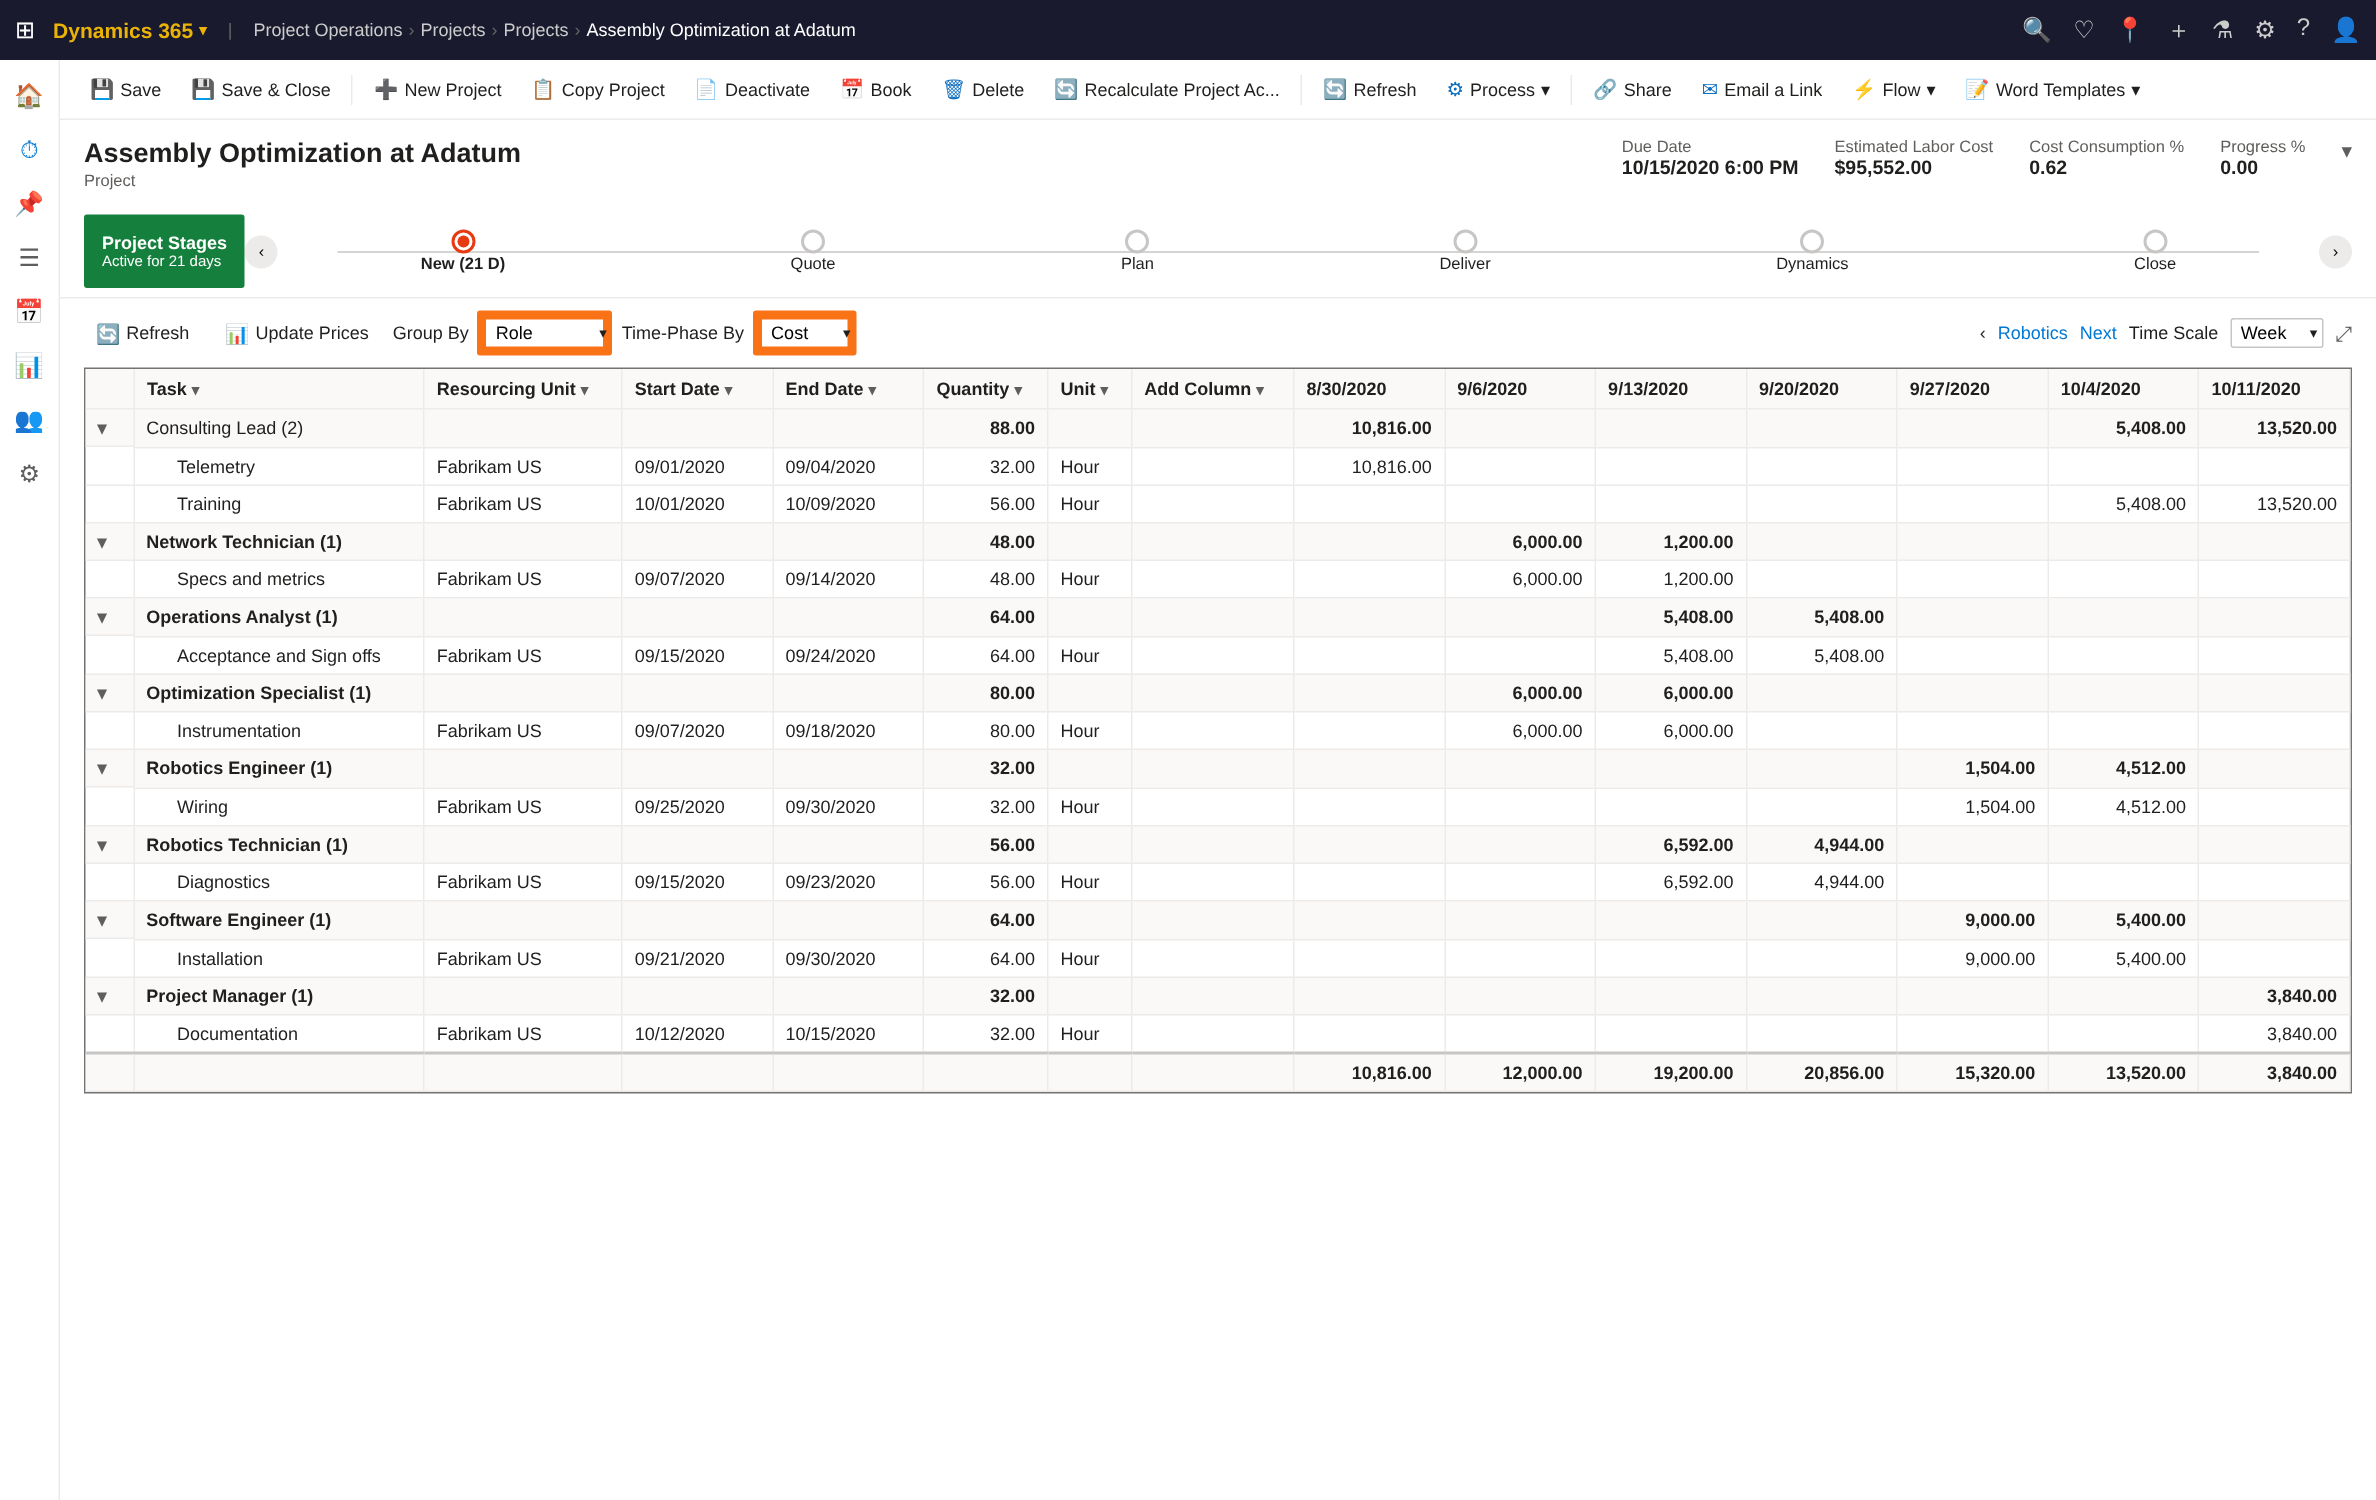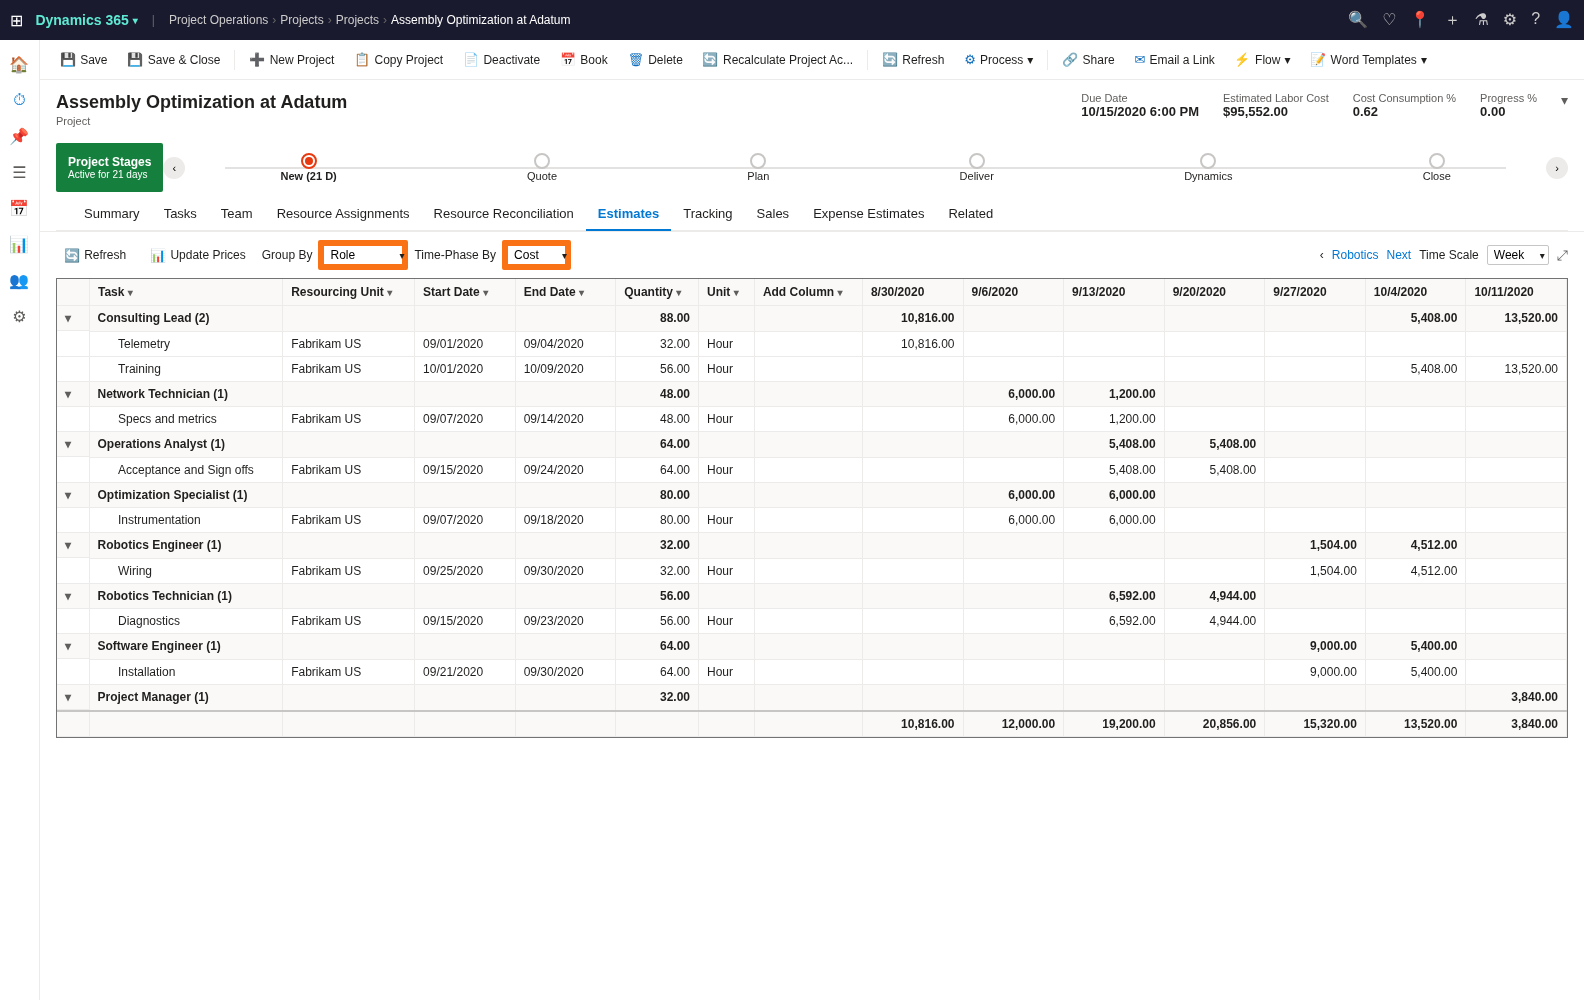--- a/index.html
+++ b/index.html
@@ -10,21 +10,21 @@
       background: #1a1a2e;
       color: white;
       height: 40px;
       display: flex;
       align-items: center;
       padding: 0 10px;
       gap: 8px;
       position: relative;
     }
     .top-nav .app-grid { color: white; font-size: 16px; cursor: pointer; margin-right: 4px; }
-    .top-nav .brand { color: #5eead4; font-size: 14px; font-weight: 600; display: flex; align-items: center; gap: 4px; }
+    .top-nav .brand { color: #eab308; font-size: 14px; font-weight: 600; display: flex; align-items: center; gap: 4px; }
     .top-nav .brand .chevron { font-size: 10px; }
     .top-nav .nav-links { display: flex; gap: 4px; font-size: 12px; color: #ccc; align-items: center; }
     .top-nav .nav-links .sep { color: #666; }
     .top-nav .nav-links a { color: #ccc; text-decoration: none; }
     .top-nav .nav-links .current { color: white; }
     .top-nav .right-icons { margin-left: auto; display: flex; gap: 14px; color: #ccc; font-size: 16px; cursor: pointer; }
 
     
     .toolbar {
       background: #fff;
@@ -488,32 +488,20 @@
             <span class="stage-label">Dynamics</span>
           </div>
           <div class="stage-item">
             <div class="stage-circle"></div>
             <span class="stage-label">Close</span>
           </div>
         </div>
         <button class="stage-nav-btn">›</button>
       </div>
 
-      <div class="tabs-bar">
-        <div class="tab-item">Summary</div>
-        <div class="tab-item">Tasks</div>
-        <div class="tab-item">Team</div>
-        <div class="tab-item">Resource Assignments</div>
-        <div class="tab-item">Resource Reconciliation</div>
-        <div class="tab-item active">Estimates</div>
-        <div class="tab-item">Tracking</div>
-        <div class="tab-item">Sales</div>
-        <div class="tab-item">Expense Estimates</div>
-        <div class="tab-item">Related</div>
-      </div>
     </div>
 
     <div class="estimates-section">
 
       <div class="estimates-toolbar">
         <button class="est-btn">
           <span class="icon">🔄</span>
           <span>Refresh</span>
         </button>
         <button class="est-btn">
@@ -576,21 +564,21 @@
               <th class="col-date num-cell">9/27/2020</th>
               <th class="col-date num-cell">10/4/2020</th>
               <th class="col-date num-cell">10/11/2020</th>
             </tr>
           </thead>
           <tbody id="estimates-tbody">
           <tr class="group-row">
                 <td>
                   <span class="group-chevron">▾</span>
                 </td>
-                <td style="font-weight: 700; margin-left: 46px;">Consulting Lead (2)</td>
+                <td style="font-weight: 400; margin-left: 46px;">Consulting Lead (2)</td>
                 <td></td>
                 <td></td>
                 <td></td>
                 <td class="num-cell">88.00</td>
                 <td></td>
                 <td></td>
                 <td class="num-cell">10,816.00</td>
                 <td class="num-cell"></td>
                 <td class="num-cell"></td>
                 <td class="num-cell"></td>
@@ -851,20 +839,37 @@
               <tr class="group-row">
                 <td>
                   <span class="group-chevron">▾</span>
                 </td>
                 <td style="font-weight: 700;">Project Manager (1)</td>
                 <td></td>
                 <td></td>
                 <td></td>
                 <td class="num-cell">32.00</td>
                 <td></td>
+                <td></td>
+                <td class="num-cell"></td>
+                <td class="num-cell"></td>
+                <td class="num-cell"></td>
+                <td class="num-cell"></td>
+                <td class="num-cell"></td>
+                <td class="num-cell"></td>
+                <td class="num-cell">3,840.00</td>
+              </tr>
+              <tr class="child-row">
+                <td></td>
+                <td style="padding-left: 28px;">Documentation</td>
+                <td>Fabrikam US</td>
+                <td>10/12/2020</td>
+                <td>10/15/2020</td>
+                <td class="num-cell">32.00</td>
+                <td>Hour</td>
                 <td></td>
                 <td class="num-cell"></td>
                 <td class="num-cell"></td>
                 <td class="num-cell"></td>
                 <td class="num-cell"></td>
                 <td class="num-cell"></td>
                 <td class="num-cell"></td>
                 <td class="num-cell">3,840.00</td>
               </tr>
             </tbody>

